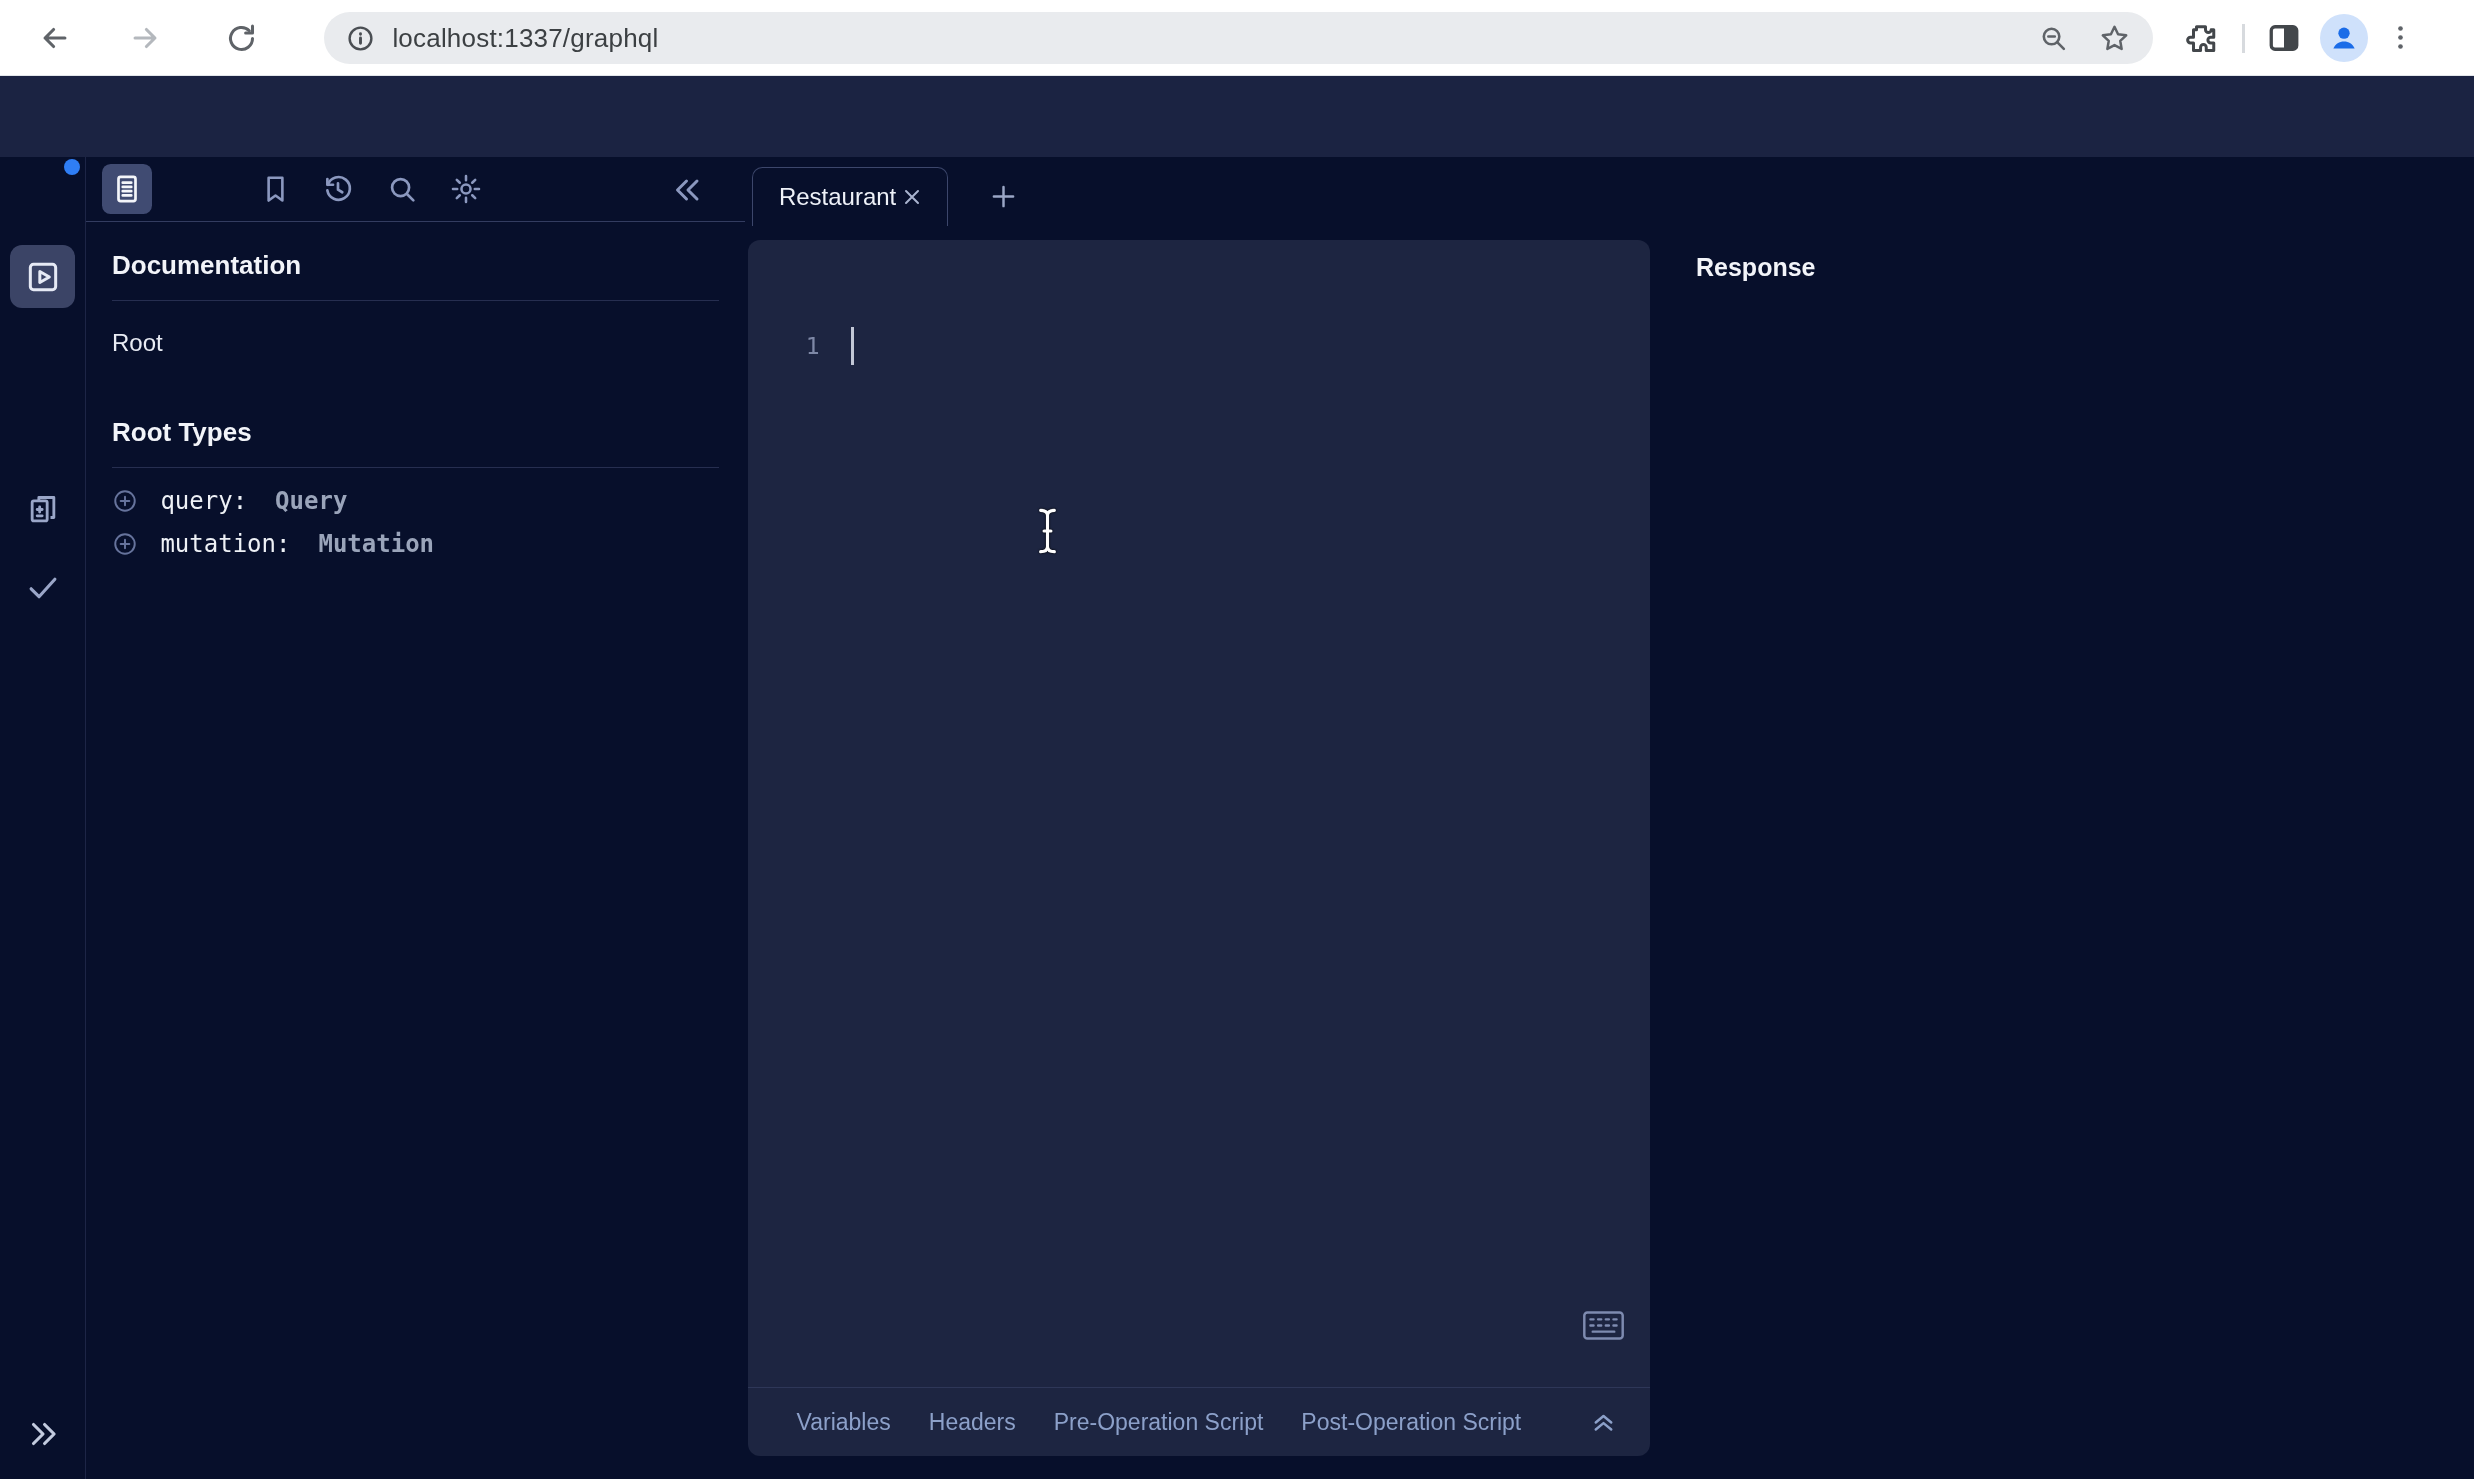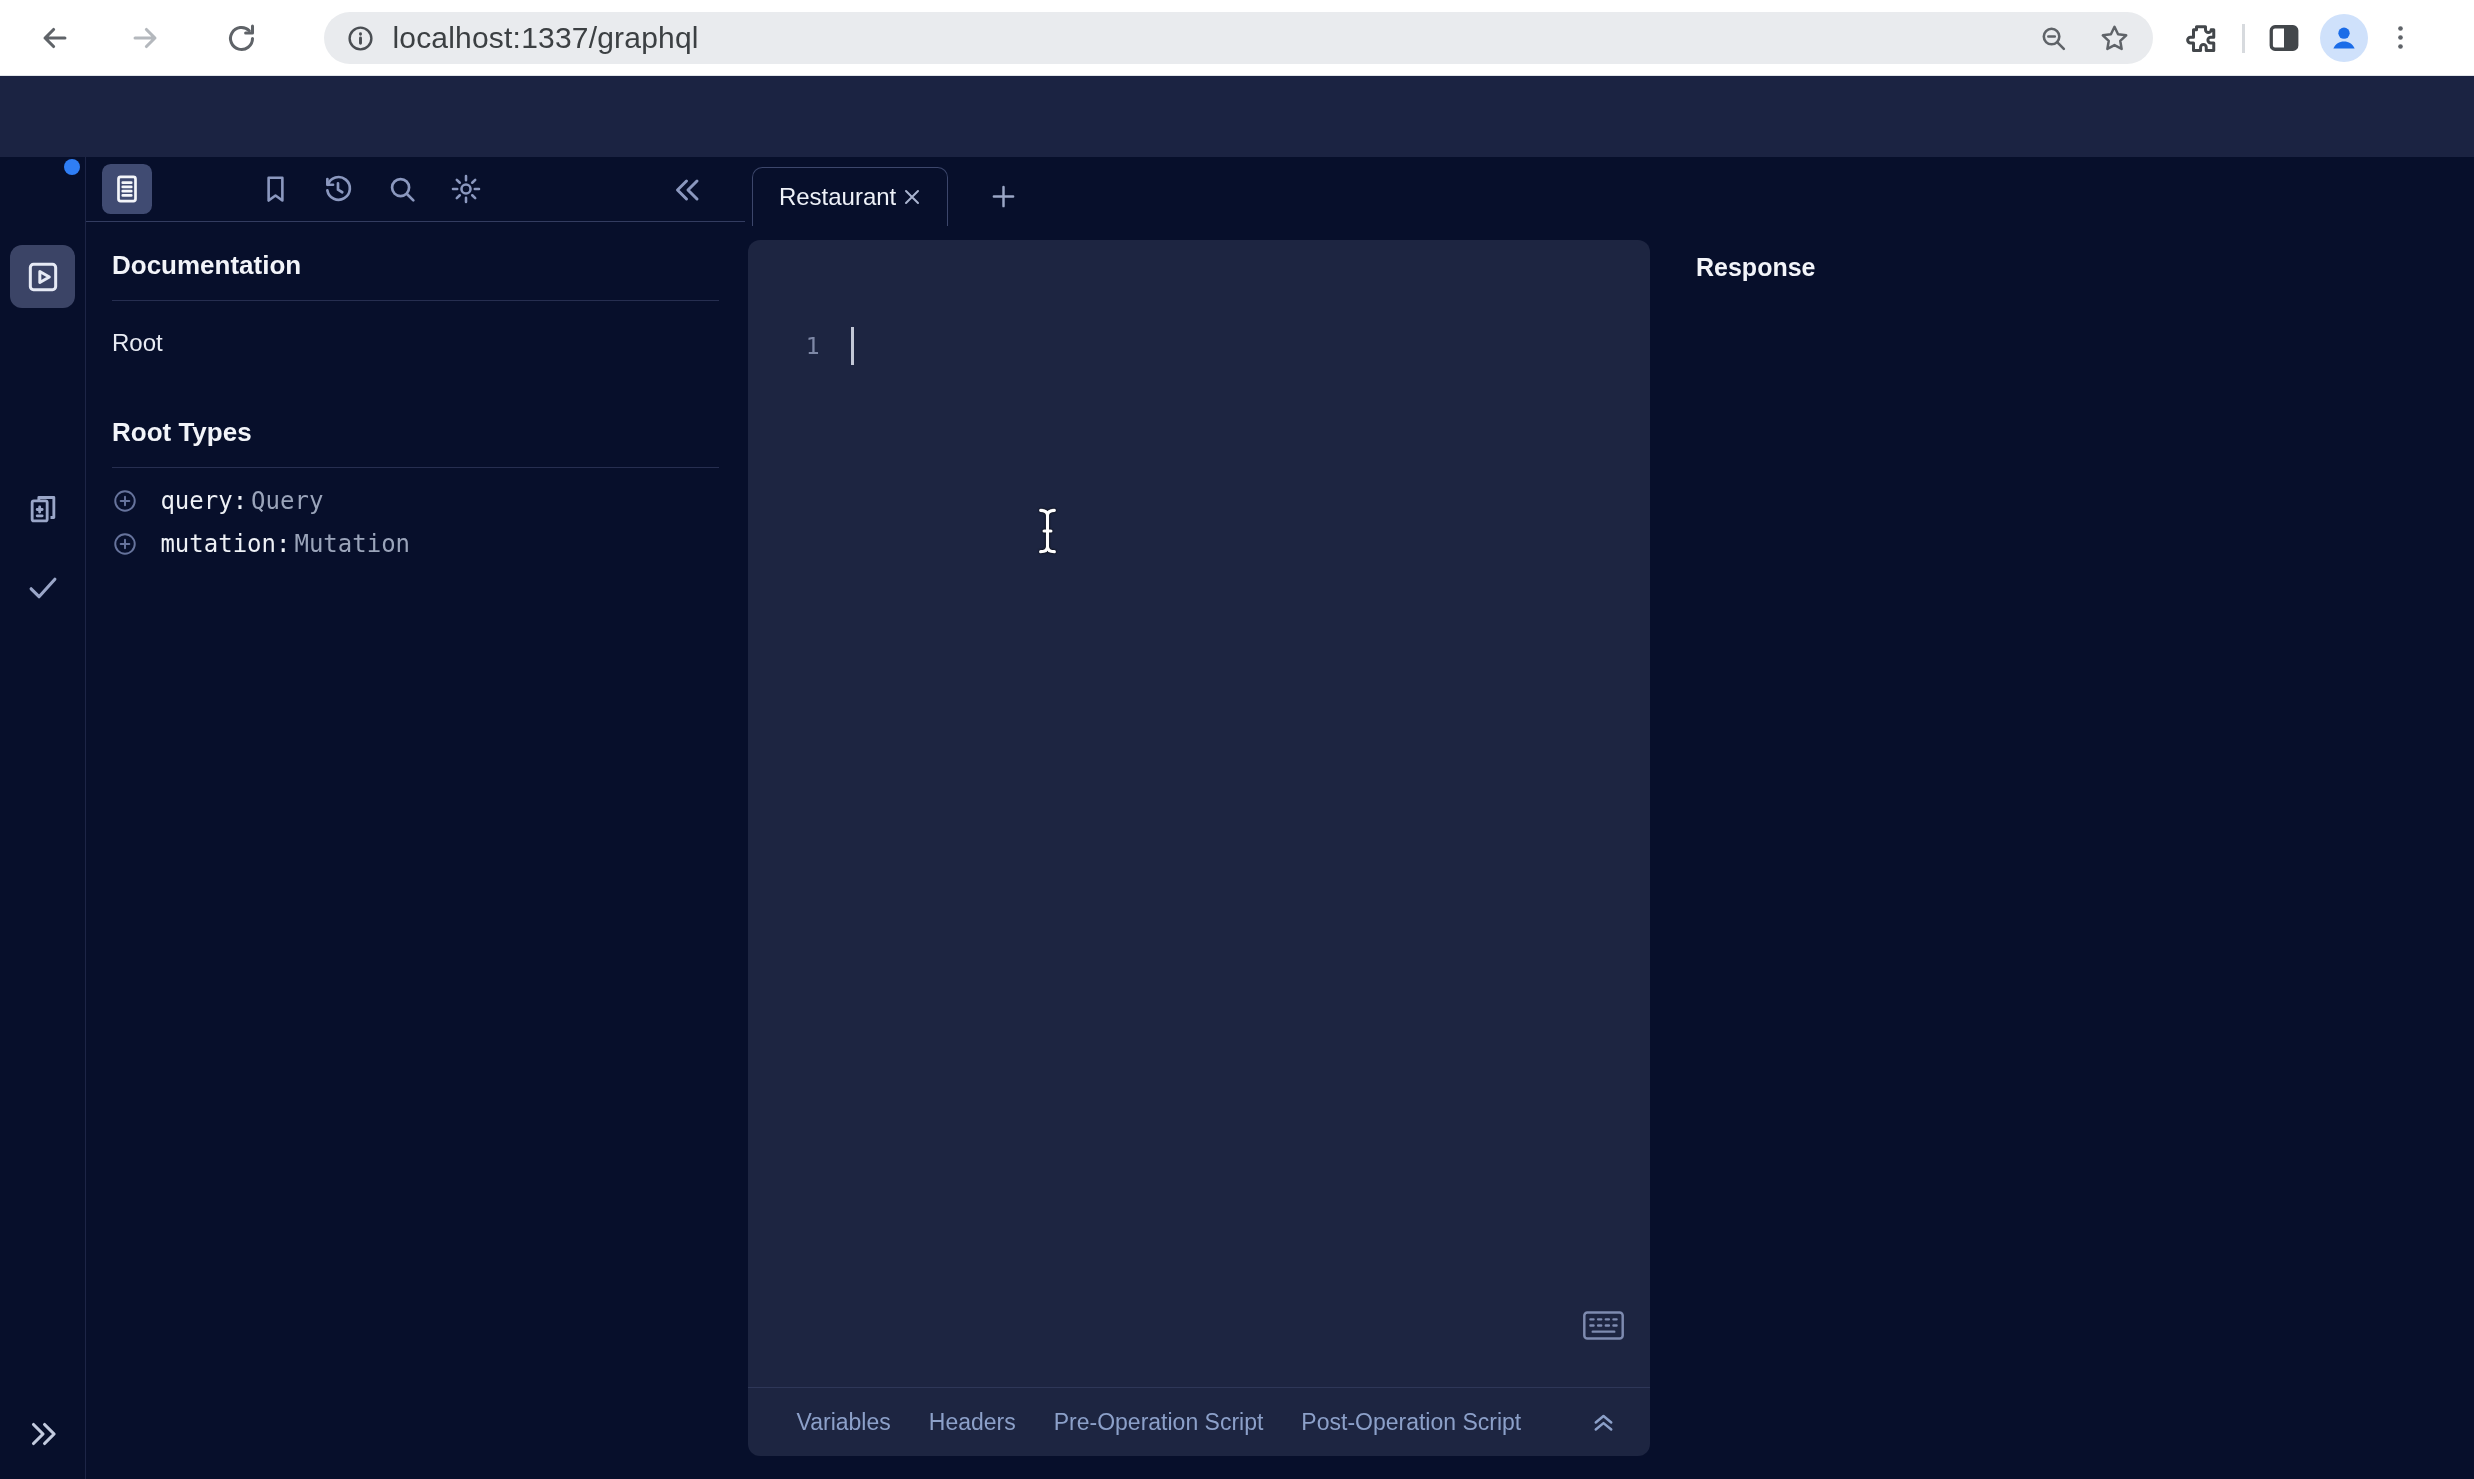--- a/index.html
+++ b/index.html
@@ -8,21 +8,21 @@
   svg { display:block; }
 
   
   .browser-bar { position:absolute; left:0; top:0; width:2475px; height:76px; background:#ffffff; border-bottom:0.9px solid #e3e6ea; }
   .nav-ic { position:absolute; top:19px; width:38px; height:38px; color:#5f6368; display:flex; align-items:center; justify-content:center; }
   .nav-back { left:36px; }
   .nav-fwd  { left:126px; color:#b4b8bd; }
   .nav-reload { left:222px; }
   .url-pill { position:absolute; left:324px; top:12px; width:1829px; height:52px; background:#e9ebee; border-radius:26px; display:flex; align-items:center; padding:0 22.4px; }
   .url-pill .info-ic { color:#4a4e53; margin-right:17px; }
-  .url-text { font-size:30px; color:#3c4043; letter-spacing:0.2px; flex:1; }
+  .url-text { font-size:26px; color:#3c4043; letter-spacing:0.2px; flex:1; }
   .pill-ic { color:#5f6368; margin-left:29px; }
   .tb-right-ic { position:absolute; top:17px; width:41px; height:41px; color:#43474b; display:flex; align-items:center; justify-content:center; }
   .ext-ic { left:2180px; }
   .tb-div { position:absolute; left:2242px; top:24px; width:2.6px; height:29px; background:#d7dade; }
   .sidepanel-ic { left:2263px; }
   .avatar { position:absolute; left:2320px; top:13.8px; width:48px; height:48px; border-radius:50%; background:#cfe1fb; color:#1a6ce8; display:flex; align-items:center; justify-content:center; }
   .kebab-ic { left:2380px; color:#5f6368; }
 
   
   .apollo-header { position:absolute; left:0; top:76px; width:2475px; height:81px; background:#1b2342; }
@@ -59,21 +59,21 @@
   .doc-tb-tile { position:absolute; left:15.5px; top:6.9px; width:50px; height:50px; background:#404b72; border-radius:8.6px; color:#f4f6fa; display:flex; align-items:center; justify-content:center; }
   .doc-tb-ic { position:absolute; top:12px; width:40px; height:40px; color:#8b98bf; display:flex; align-items:center; justify-content:center; }
   .doc-collapse { position:absolute; right:38px; top:13.8px; width:38px; height:38px; color:#8b98bf; display:flex; align-items:center; justify-content:center; }
   .doc-h { position:absolute; left:26px; color:#f2f4f9; font-size:26px; font-weight:bold; }
   .doc-divider { position:absolute; left:26px; width:607px; height:0.9px; background:#262e50; }
   .doc-root { position:absolute; left:26px; top:172px; color:#e9ecf4; font-size:24px; }
   .doc-field { position:absolute; left:26px; height:29px; display:flex; align-items:center; }
   .plus-circle { width:26px; height:26px; color:#66739c; margin-right:22.4px; flex:none; }
   .mono { font-family:"DejaVu Sans Mono", monospace; }
   .fld-name { color:#eef1f6; font-size:24px; }
-  .fld-type { color:#9aa4ba; font-size:24px; margin-left:4px; }
+  .fld-type { color:#9aa4ba; font-size:24px; margin-left:28px;font-weight:bold; }
 
   
   .main-col { position:absolute; left:745px; top:0; width:905px; height:1323px; }
   .op-tab { position:absolute; left:6.9px; top:9.5px; width:196px; height:59px; border:1.7px solid #3c466b; border-bottom:none; border-radius:10.3px 10.3px 0 0; background:#070f2b; display:flex; align-items:center; padding:0 20.7px 0 26px; }
   .op-tab-label { color:#eef1f8; font-size:24px; flex:1; }
   .tab-close { width:27.6px; height:27.6px; color:#a9b3cf; display:flex; align-items:center; justify-content:center; }
   .new-tab { position:absolute; left:239px; top:20.7px; width:38px; height:38px; color:#9aa6c6; display:flex; align-items:center; justify-content:center; }
 
   .op-panel { position:absolute; left:2.6px; top:83px; width:902px; height:1216px; background:#1d2541; border-radius:12px; }
   .op-header { position:absolute; left:0; top:0; width:100%; height:83px; display:flex; align-items:center; padding:0 24px 0 41px; }

